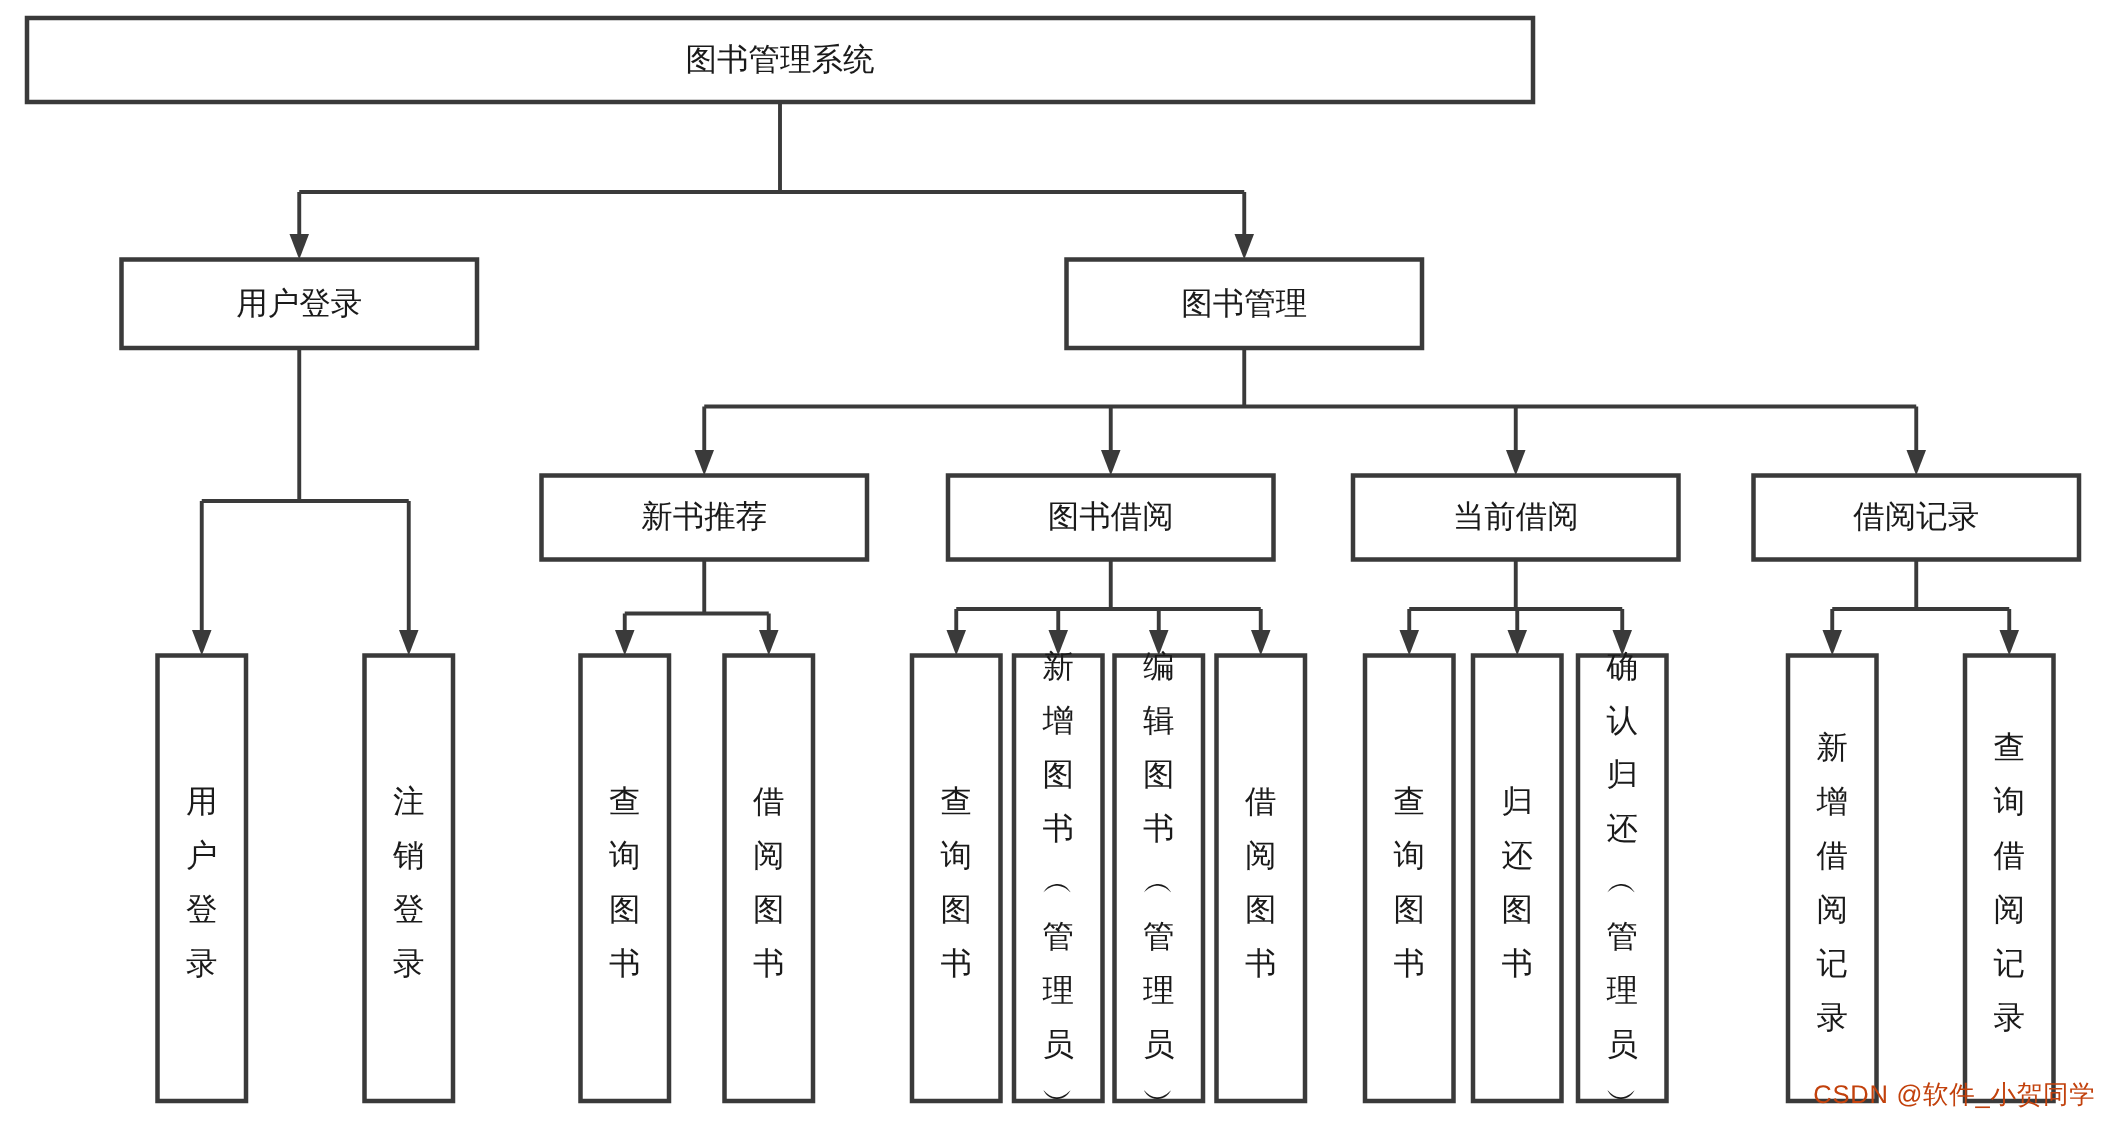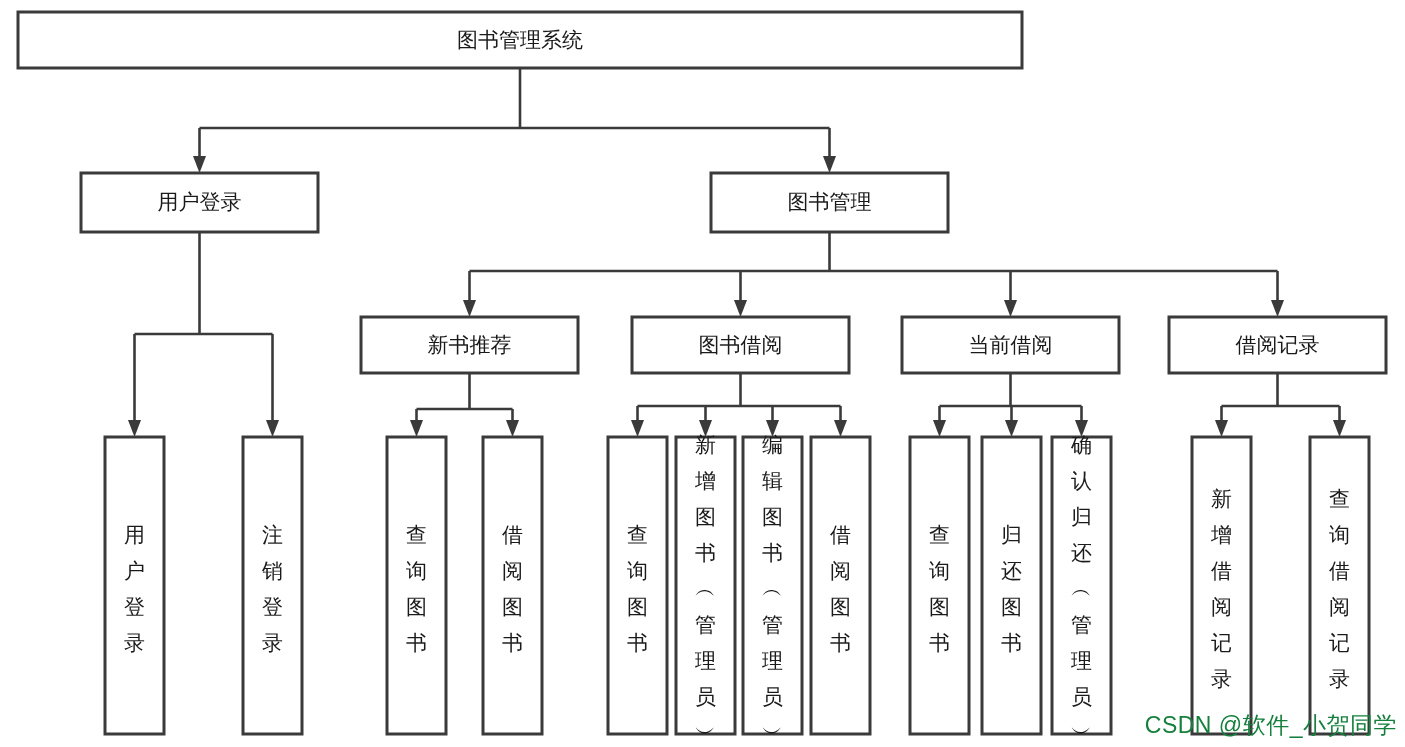--- a/index.html
+++ b/index.html
@@ -55,22 +55,22 @@
     font-family: "Liberation Sans", "DejaVu Sans", sans-serif;
     font-size: 21px;
     fill: #1a1a1a;
     text-anchor: middle;
   }
   .watermark {
     position: absolute;
     right: 8px;
     bottom: 6px;
     font-family: "Liberation Sans", "DejaVu Sans", sans-serif;
-    font-size: 23px;
-    color: #15803d;
+    font-size: 17px;
+    color: #c2410c;
     white-space: nowrap;
     letter-spacing: 0.5px;
     user-select: none;
   }
 </style>
 </head>
 <body>
 
 <div id="diagram-root">
   <svg class="diagram-canvas" viewBox="0 0 1405 747" preserveAspectRatio="none">

